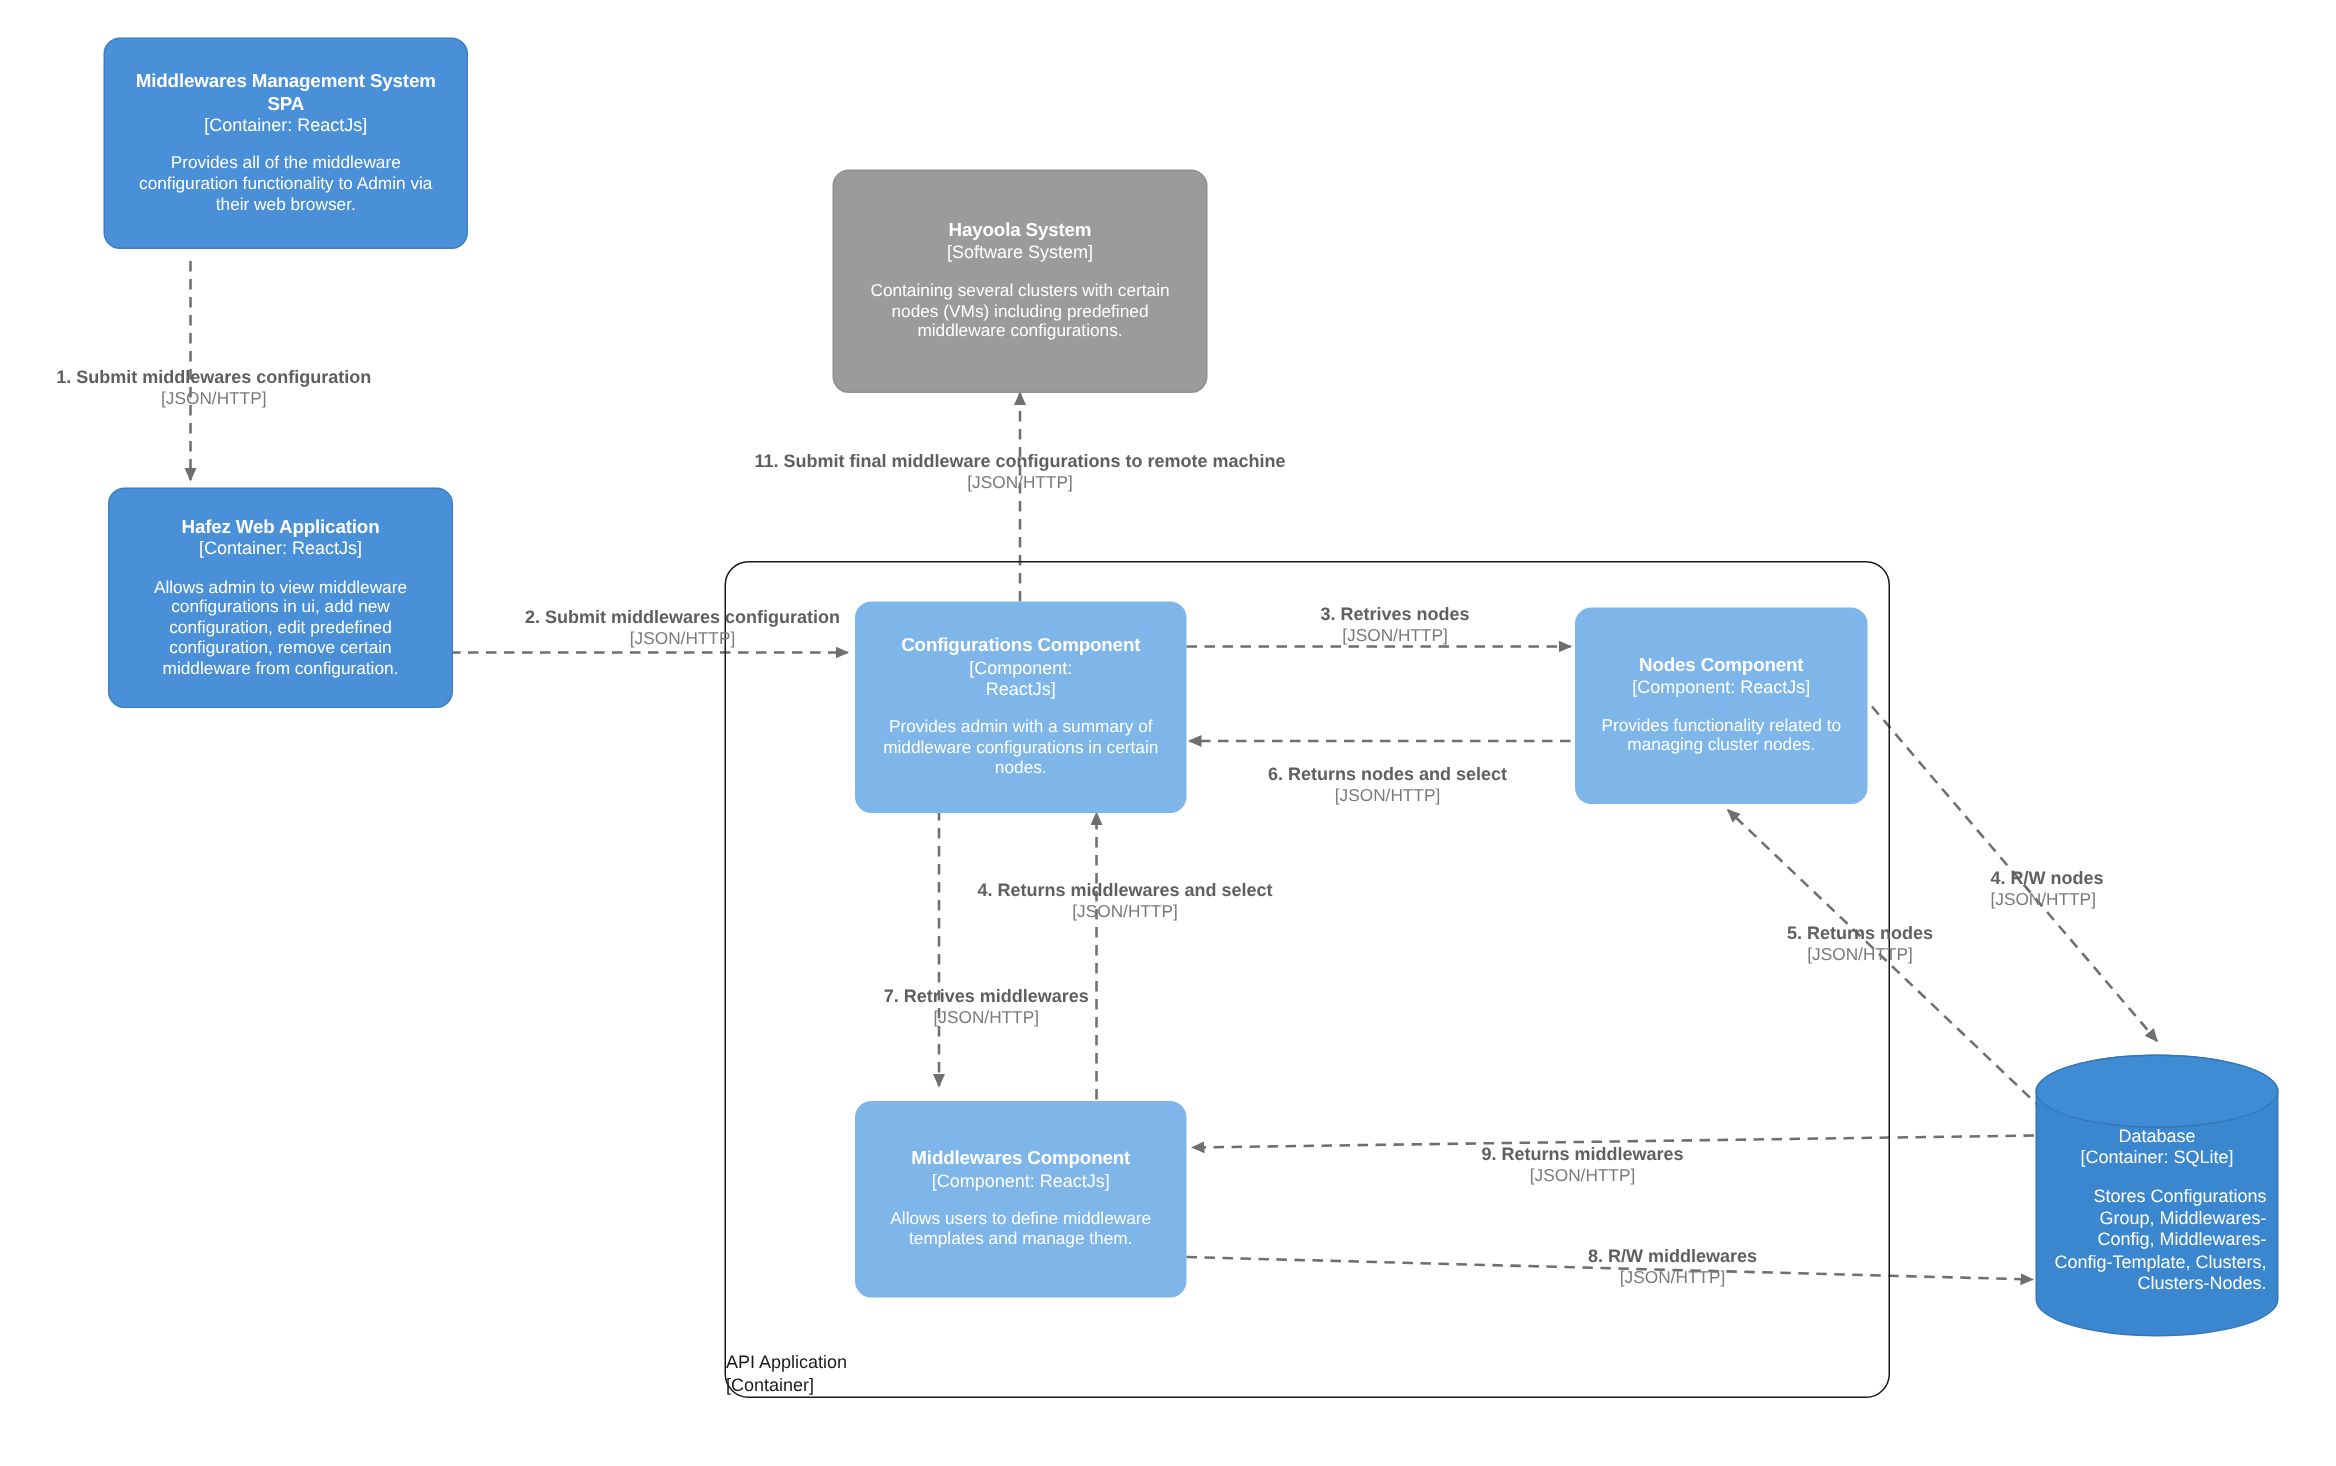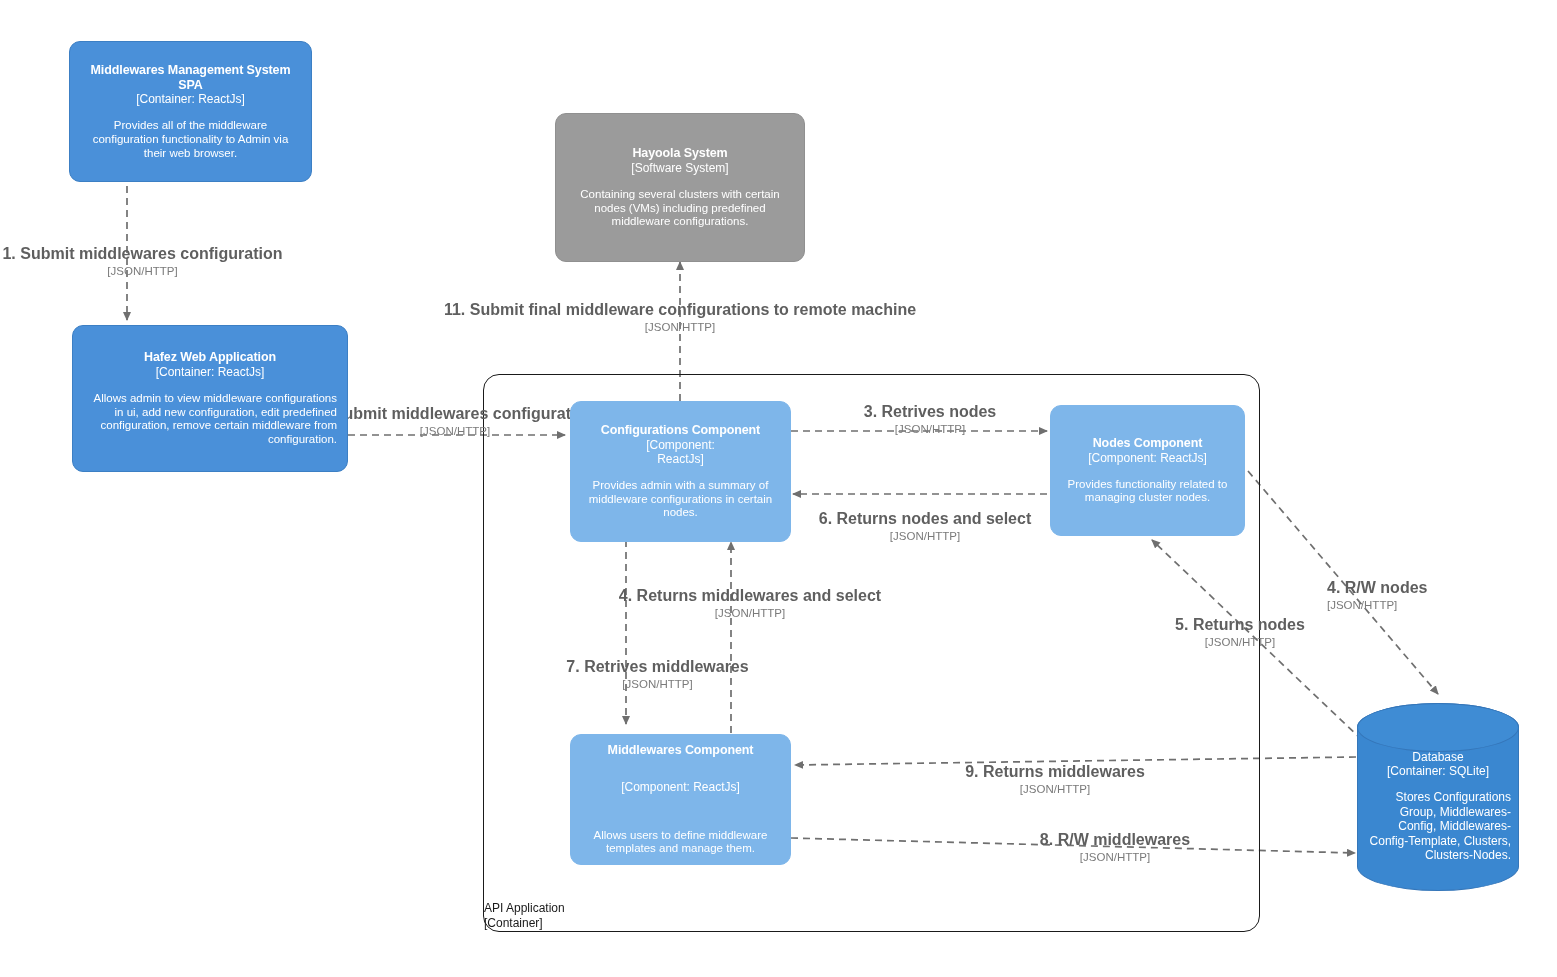--- a/index.html
+++ b/index.html
@@ -136,21 +136,21 @@
   .elabel {
     position: absolute;
     text-align: center;
     color: #6e6e6e;
     line-height: 1.22;
     z-index: 4;
     white-space: nowrap;
   }
   .elabel .l1 {
     font-weight: bold;
-    font-size: 16px;
+    font-size: 12px;
     color: #5f5f5f;
   }
   .elabel .l2 {
     font-size: 11.5px;
     color: #7a7a7a;
   }
 </style>
 </head>
 <body>
 
@@ -187,27 +187,27 @@
       <path d="M1356,757 L795,765"></path>
     </g>
   </svg>
 
   <div class="boundary" style="left:483px; top:374px; width:775px; height:556px;"></div>
   <div class="boundary-label" style="left:484px; top:901px;">
     <div>API Application</div>
     <div>[Container]</div>
   </div>
 
-  <div class="node blue" style="left:69px; top:41px; width:243px; height:141px;">
+  <div class="node blue" style="left:69px; top:25px; width:243px; height:141px;">
     <div class="title">Middlewares Management System SPA</div>
     <div class="tech">[Container: ReactJs]</div>
     <div class="desc">Provides all of the middleware configuration functionality to Admin via their web browser.</div>
   </div>
 
-  <div class="node blue" style="left:72px; top:325px; width:276px; height:147px;text-align:right;">
+  <div class="node blue" style="left:72px; top:325px; width:230px; height:147px;">
     <div class="title">Hafez Web Application</div>
     <div class="tech">[Container: ReactJs]</div>
     <div class="desc">Allows admin to view middleware configurations in ui, add new configuration, edit predefined configuration, remove certain middleware from configuration.</div>
   </div>
 
   <div class="node grey" style="left:555px; top:113px; width:250px; height:149px;">
     <div class="title">Hayoola System</div>
     <div class="tech">[Software System]</div>
     <div class="desc">Containing several clusters with certain nodes (VMs) including predefined middleware configurations.</div>
   </div>
@@ -218,21 +218,21 @@
     <div class="tech">ReactJs]</div>
     <div class="desc">Provides admin with a summary of middleware configurations in certain nodes.</div>
   </div>
 
   <div class="node lightblue" style="left:1050px; top:405px; width:195px; height:131px;">
     <div class="title">Nodes Component</div>
     <div class="tech">[Component: ReactJs]</div>
     <div class="desc">Provides functionality related to managing cluster nodes.</div>
   </div>
 
-  <div class="node lightblue" style="left:570px; top:734px; width:221px; height:131px;justify-content:space-between;">
+  <div class="node lightblue" style="left:570px; top:734px; width:221px; height:131px;">
     <div class="title">Middlewares Component</div>
     <div class="tech">[Component: ReactJs]</div>
     <div class="desc">Allows users to define middleware templates and manage them.</div>
   </div>
 
   <div class="db" style="left:1357px; top:703px; width:162px; height:188px;">
     <div class="db-body"></div>
     <div class="db-top"></div>
     <div class="db-label">
       <div class="title">Database</div>

